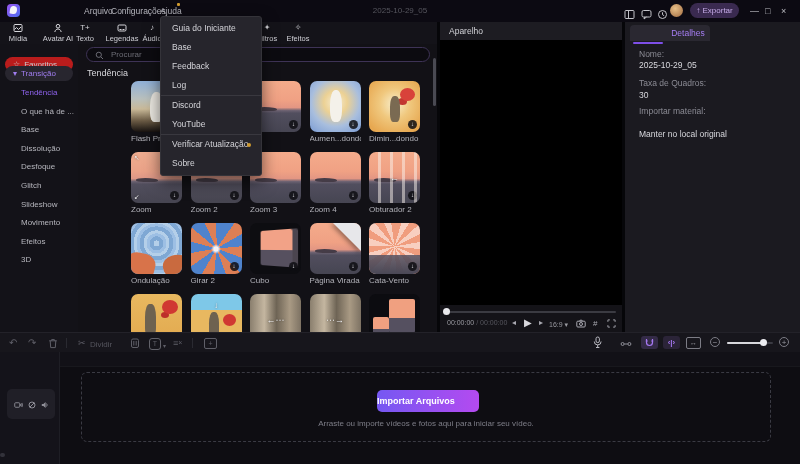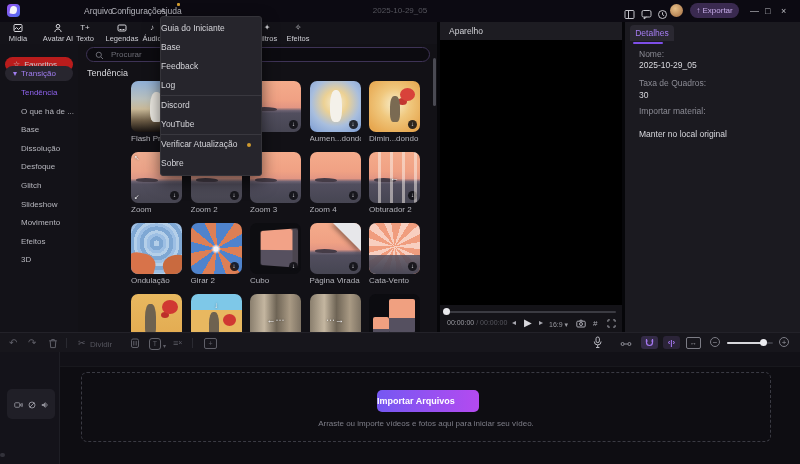--- a/index.html
+++ b/index.html
@@ -23,21 +23,21 @@
   .avatar{position:absolute;left:670px;top:4px;width:13px;height:13px;border-radius:50%;
         background:radial-gradient(circle at 40% 35%,#e8c088,#a06a40);}
   .exportbtn{position:absolute;left:690px;top:3px;width:49px;height:15px;border-radius:8px;background:#3a2a50;
         color:#c4aae6;font-size:8px;text-align:center;line-height:15px;}
   .winbtn{position:absolute;top:5px;font-size:9px;color:#bcbcc2;line-height:12px;}
   .w-min{left:750px}.w-max{left:765px}.w-close{left:781px}
 
   
   .helpmenu{position:absolute;left:160px;top:16px;width:100px;background:#26252c;border:1px solid #343339;
         border-radius:3px;box-shadow:0 6px 16px rgba(0,0,0,.55);z-index:90;padding:2px 0;}
-  .mi{height:19px;line-height:19px;font-size:8.5px;color:#d4d4d9;position:relative;white-space:nowrap;}
+  .mi{height:19px;line-height:19px;padding-left:11px;font-size:8.5px;color:#d4d4d9;position:relative;white-space:nowrap;}
   .msep{height:1px;background:#39383f;}
   .mdot{position:absolute;right:10px;top:8px;width:4px;height:4px;border-radius:50%;background:#cf9a2f;}
 
   
   .ribbon{position:absolute;left:0;top:22px;width:437px;height:22px;background:#141319;}
   .rtab{position:absolute;top:1px;width:44px;text-align:center;color:#cfcfd5;}
   .rtab .ric{display:block;height:10px;line-height:10px;font-size:8px;color:#d6d6db;}
   .rtab .rlb{display:block;font-size:7.5px;margin-top:1px;white-space:nowrap;}
   .rt0{left:-4px}.rt1{left:36px}.rt2{left:63px}.rt3{left:100px}.rt4{left:130px}.rt5{left:245px}.rt6{left:276px}
 
@@ -143,21 +143,21 @@
   .ptime{position:absolute;left:7px;top:297px;font-size:7px;color:#9a9aa1;white-space:nowrap;}
   .ptime .dim{color:#56565e;}
   .pc{position:absolute;top:295px;color:#a9a9b1;font-size:8px;line-height:12px;}
   .pc-prev{left:72px}.pc-play{left:84px;font-size:10px;color:#d8d8dd}.pc-next{left:99px}
   .pc-ratio{left:109px;font-size:7px;top:297px;color:#9a9aa1;}
   .pc-cam{left:136px;top:296px}.pc-grid{left:153px;top:296px}.pc-fs{left:167px;top:296px}
 
   
   .details{position:absolute;left:625px;top:22px;width:175px;height:310px;background:#1b1a20;}
   .dtab{position:absolute;left:5px;top:3px;width:44px;height:16px;background:#2a2831;border-radius:4px 4px 0 0;
-        color:#a57df2;font-size:8.5px;text-align:center;line-height:16px;}
+        color:#a57df2;font-size:8.5px;text-align:center;line-height:16px;padding-left:36px;}
   .dunder{position:absolute;left:8px;top:20px;width:30px;height:2px;background:#7e4fe8;border-radius:1px;}
   .dlabel{position:absolute;left:14px;font-size:8.5px;color:#8b8b94;}
   .dvalue{position:absolute;left:14px;font-size:8.5px;color:#d8d8dd;}
   .dl0{top:27px}.dv0{top:38px}.dl1{top:56px}.dv1{top:68px}.dl2{top:84px}.dv2{top:107px}
 
   
   .etb{position:absolute;left:0;top:332px;width:800px;height:20px;background:#17161c;
         border-top:1px solid #232229;box-sizing:border-box;}
   .et{position:absolute;top:4px;color:#5f5f68;font-size:10px;line-height:12px;}
   .etsep{position:absolute;top:5px;width:1px;height:10px;background:#2a2a31;}

